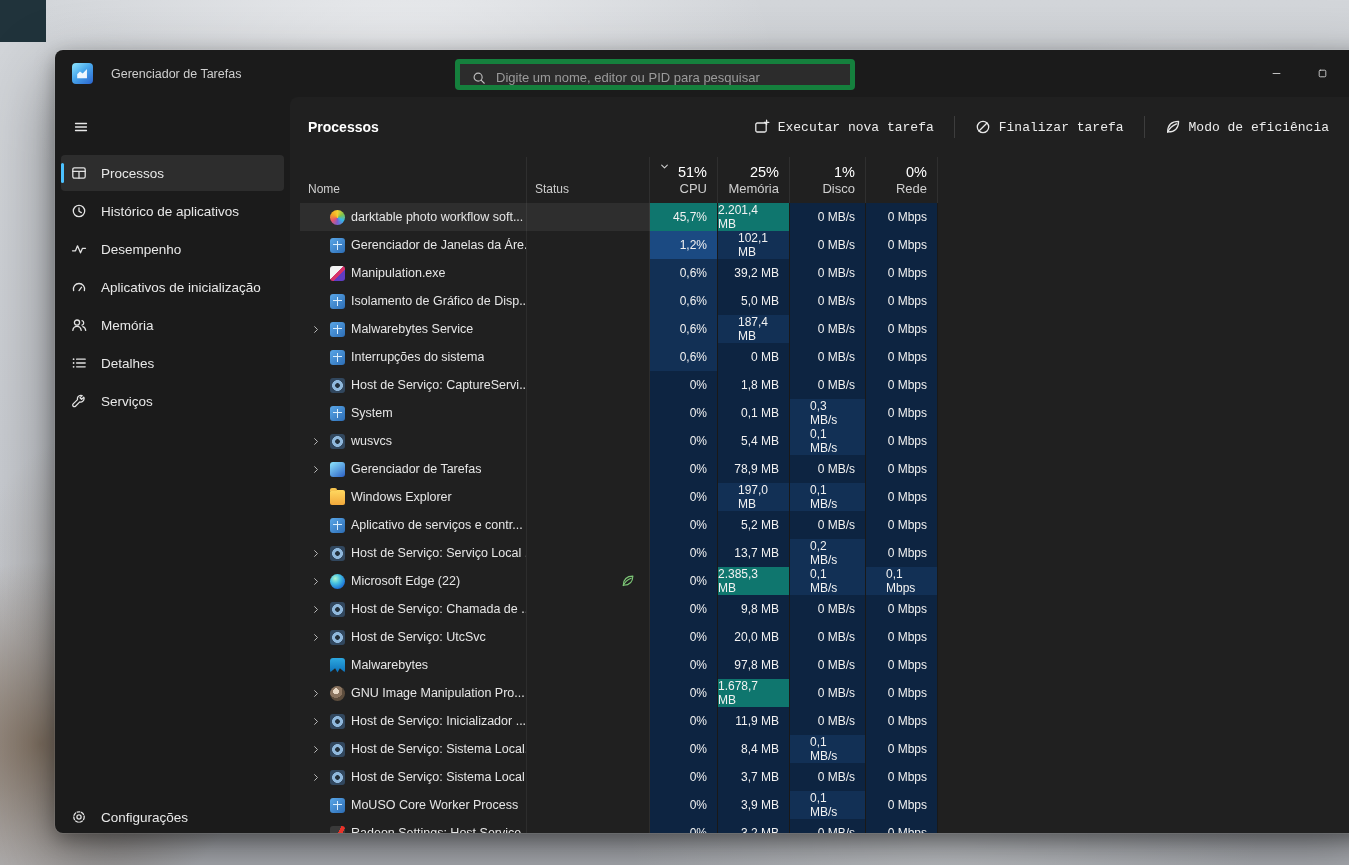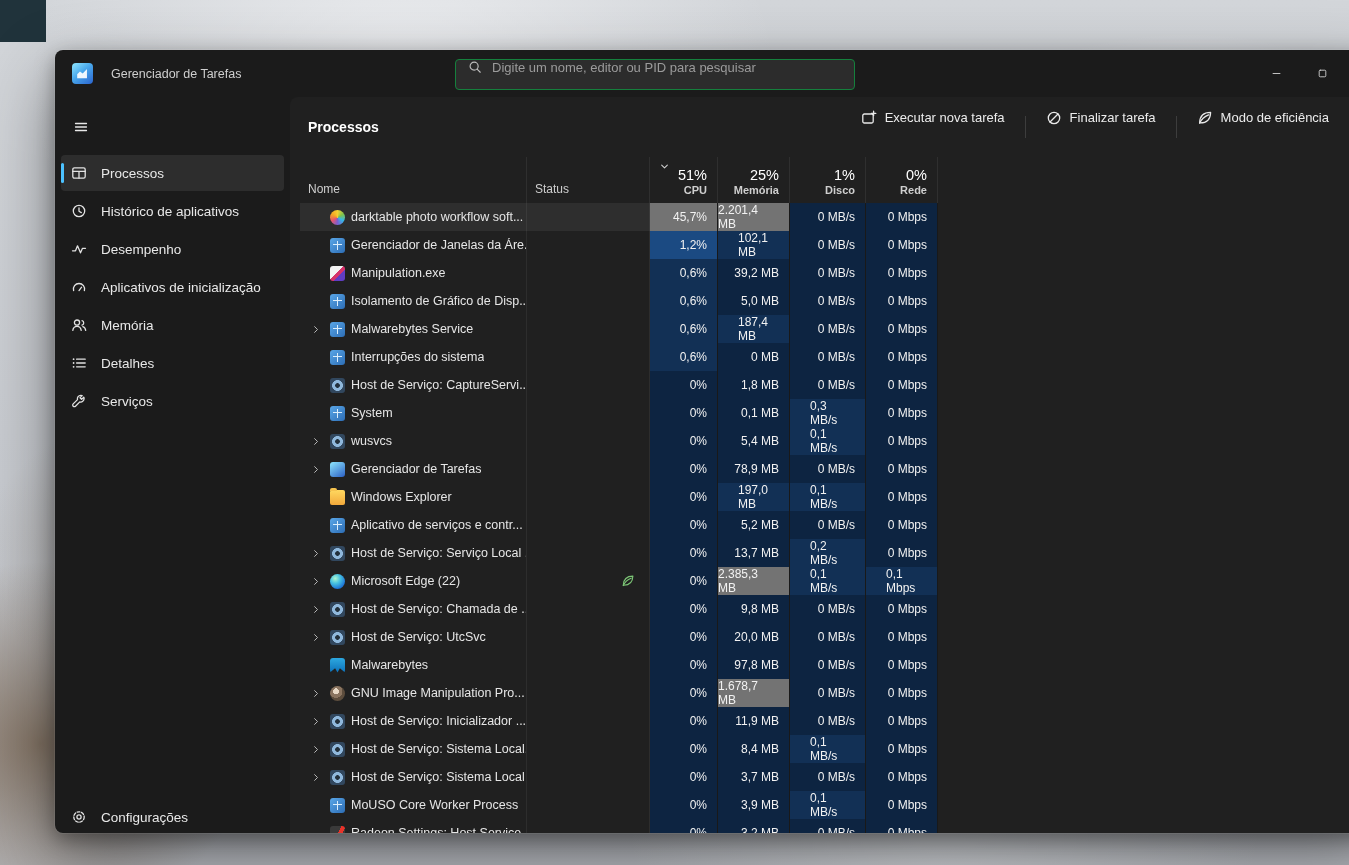--- a/index.html
+++ b/index.html
@@ -36,22 +36,22 @@
   
   .titlebar { position:relative; height:47px; display:flex; align-items:center; }
   .app-logo-badge {
     width:21px; height:21px; margin-left:17px; border-radius:4px; flex:none;
     background: linear-gradient(140deg,#8fe7ff 0%,#49a8ec 45%,#2b64cf 100%);
     display:flex; align-items:center; justify-content:center; padding:2px;
   }
   .tb-title { margin-left:18px; font-size:12.5px; color:#cfcfcf; }
   .searchbox {
     position:absolute; left:400px; top:9px; width:400px; height:31px;
-    background:#2c2c2c; border:1px solid #15803d; border-radius:4px;
-    display:flex; align-items:flex-start; gap:10px; padding:0 12px;
+    background:#2c2c2c; border:5px solid #15803d; border-radius:4px;
+    display:flex; align-items:flex-end; gap:10px; padding:0 12px;
   }
   .search-ic { width:14px; height:14px; color:#bdbdbd; flex:none; }
   .searchbox input {
     flex:1; background:transparent; border:none; outline:none;
     color:#cfcfcf; font-size:13px; font-family:inherit;
   }
   .searchbox input::placeholder { color:#9b9b9b; }
   .win-controls { position:absolute; right:0; top:0; height:100%; display:flex; }
   .win-btn {
     width:46px; height:100%; display:flex; align-items:center; justify-content:center;
@@ -81,58 +81,58 @@
   .nav-item.selected .accent { display:block; }
   .nicon { width:16px; height:16px; flex:none; color:#e2e2e2; }
   .settings-item { position:absolute; bottom:8px; left:6px; right:6px; margin:0;align-items:flex-end; }
 
   
   .main { flex:1; background:#202020; border-top-left-radius:8px; position:relative; overflow:hidden; }
   .commandbar { height:60px; display:flex; align-items:center; padding:0 14px 0 18px; }
   .cb-title { font-size:14px; font-weight:700; color:#ffffff; }
   .actions { margin-left:auto; display:flex; align-items:center; gap:2px; }
   .act-btn {
-    display:flex; align-items:flex-start; gap:8px; height:34px; padding:0 12px;
+    display:flex; align-items:center; gap:8px; height:34px; padding:0 12px;
     background:transparent; border:none; border-radius:4px; color:#ececec;
-    font-size:13px; font-family:Liberation Sans, sans-serif; white-space:nowrap;
+    font-size:13px; font-family:Liberation Mono, monospace; white-space:nowrap;
   }
   .aicon { width:16px; height:16px; color:#e8e8e8; flex:none; }
   .sep { width:1px; height:22px; background:#3d3d3d; margin:0 6px; }
   .more-btn { width:34px; justify-content:center; padding:0; }
 
   
   .table { margin-left:10px; width:638px; }
   .trow { display:grid; grid-template-columns:227px 123px 68px 72px 76px 72px; }
   .thead { height:46px; }
   .hc {
     position:relative; border-right:1px solid rgba(255,255,255,.07);
     display:flex; align-items:flex-end; padding:0 8px 7px;
     color:#cfcfcf; font-size:12px;
   }
   .vh { flex-direction:column; align-items:flex-end; justify-content:flex-end; padding-right:10px; }
   .vh .tot { font-size:14.5px; color:#ffffff; line-height:1.15; }
-  .vh .lab { font-size:11px; color:#cfcfcf;font-weight:bold; }
+  .vh .lab { font-size:13px; color:#cfcfcf; }
   .sort-ic { position:absolute; left:8px; top:3px; width:13px; height:13px; color:#d0d0d0; }
 
   .rows { height:630px; overflow:hidden; }
   .prow { height:28px; }
   .cell { display:flex; align-items:center; overflow:hidden; }
   .ncell, .scell { border-right:1px solid rgba(255,255,255,.06); }
   .prow.selected .ncell, .prow.selected .scell { background:#2e2e2e; }
   .ncell { padding-left:8px; gap:6px; }
   .chev { width:16px; height:11px; flex:none; color:#c8c8c8; }
   .pname { font-size:12.5px; color:#e6e6e6; white-space:nowrap; overflow:hidden; }
   .scell { justify-content:flex-end; padding-right:14px; }
   .leaf-ic { width:14px; height:14px; color:#7cc576; }
   .vcell {
     justify-content:flex-end; padding-right:10px; font-size:12px; color:#f2f2f2;
     border-right:1px solid #191919;
   }
   .h0 { background:#0d2441; } .h1 { background:#123055;padding-left:20px; }
-  .h2 { background:#1b4a82; } .h3 { background:#737373; }
+  .h2 { background:#1b4a82; } .h3 { background:#0f766e; }
 
   .vscroll { position:absolute; top:108px; right:7px; width:4px; height:98px; border-radius:2px; background:#5a5a5a; }
 
   
   .pi { width:15px; height:15px; flex:none; border-radius:3px; position:relative; }
   .pi-window {
     background-image:
       linear-gradient(#dceefb,#dceefb), linear-gradient(#dceefb,#dceefb),
       linear-gradient(135deg,#5aa7e8,#2d6db5);
     background-size: 9px 1.3px, 1.3px 9px, 100% 100%;

